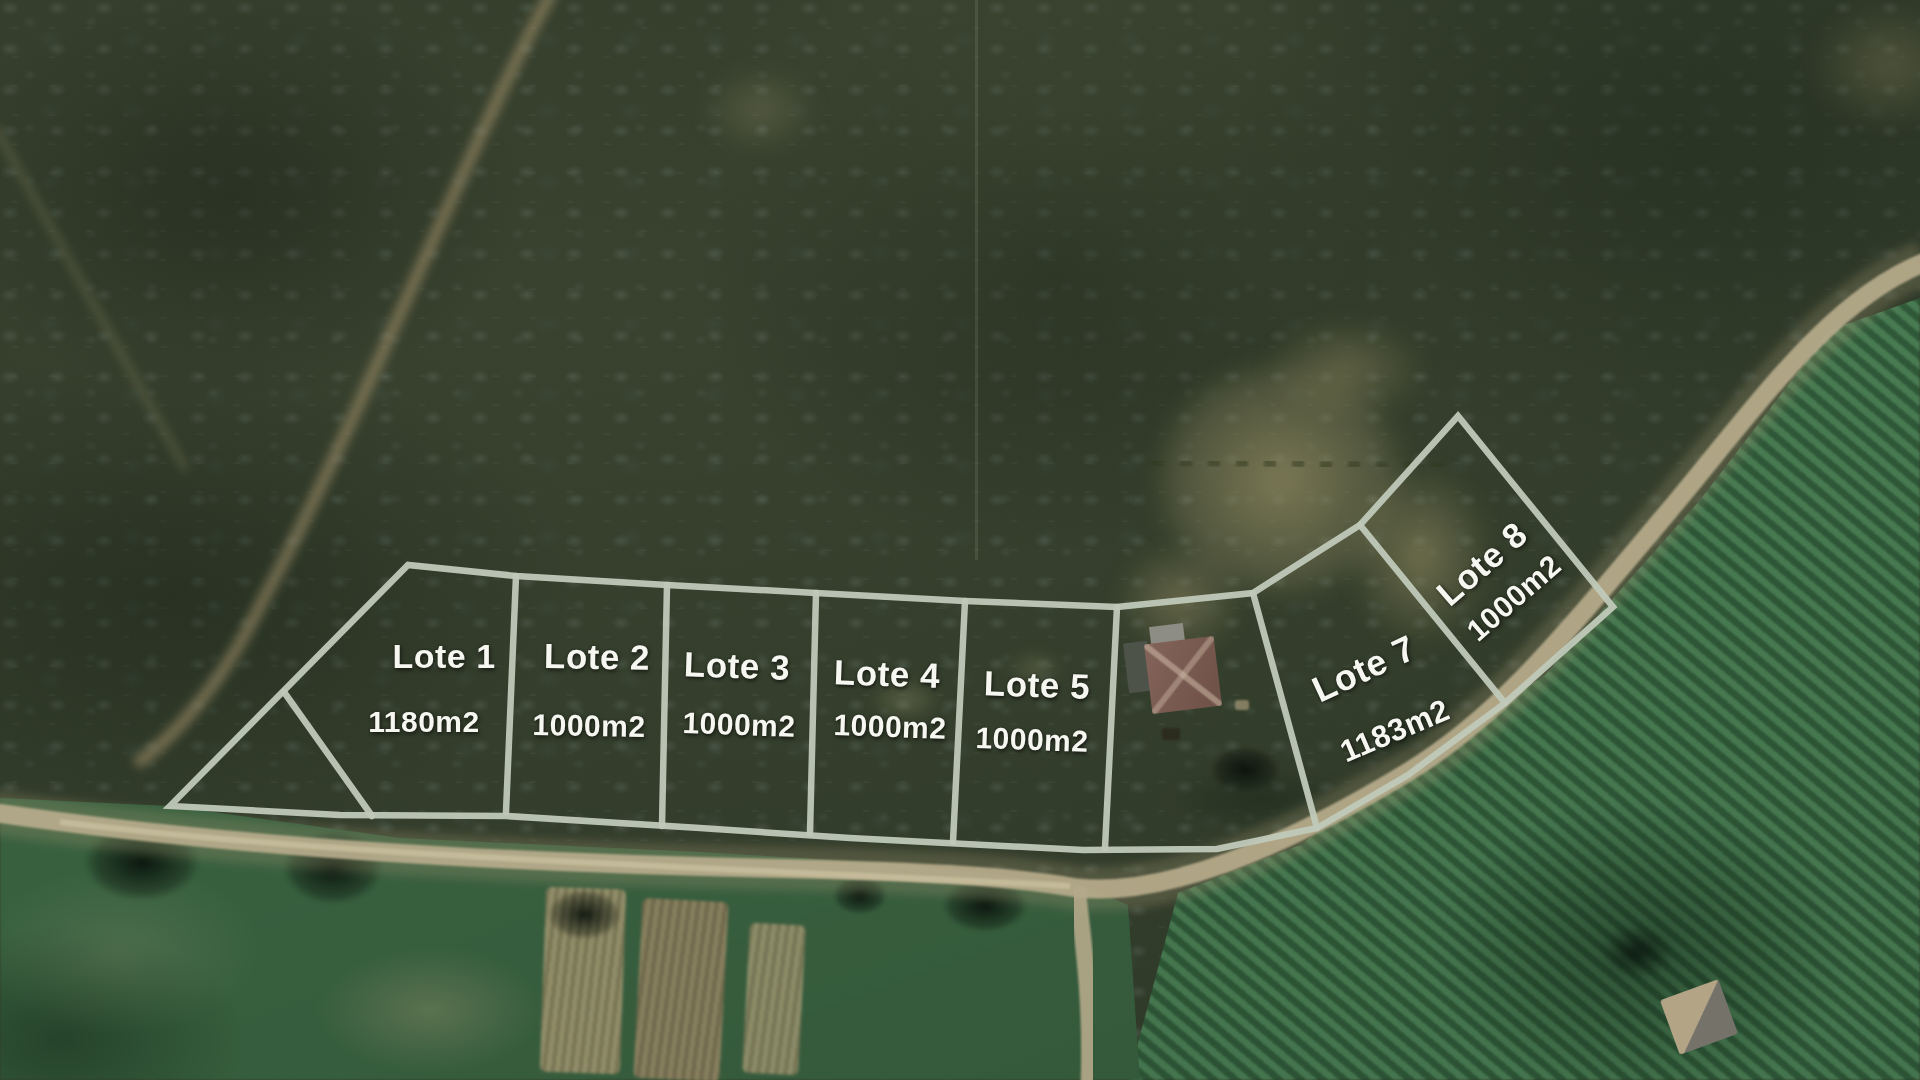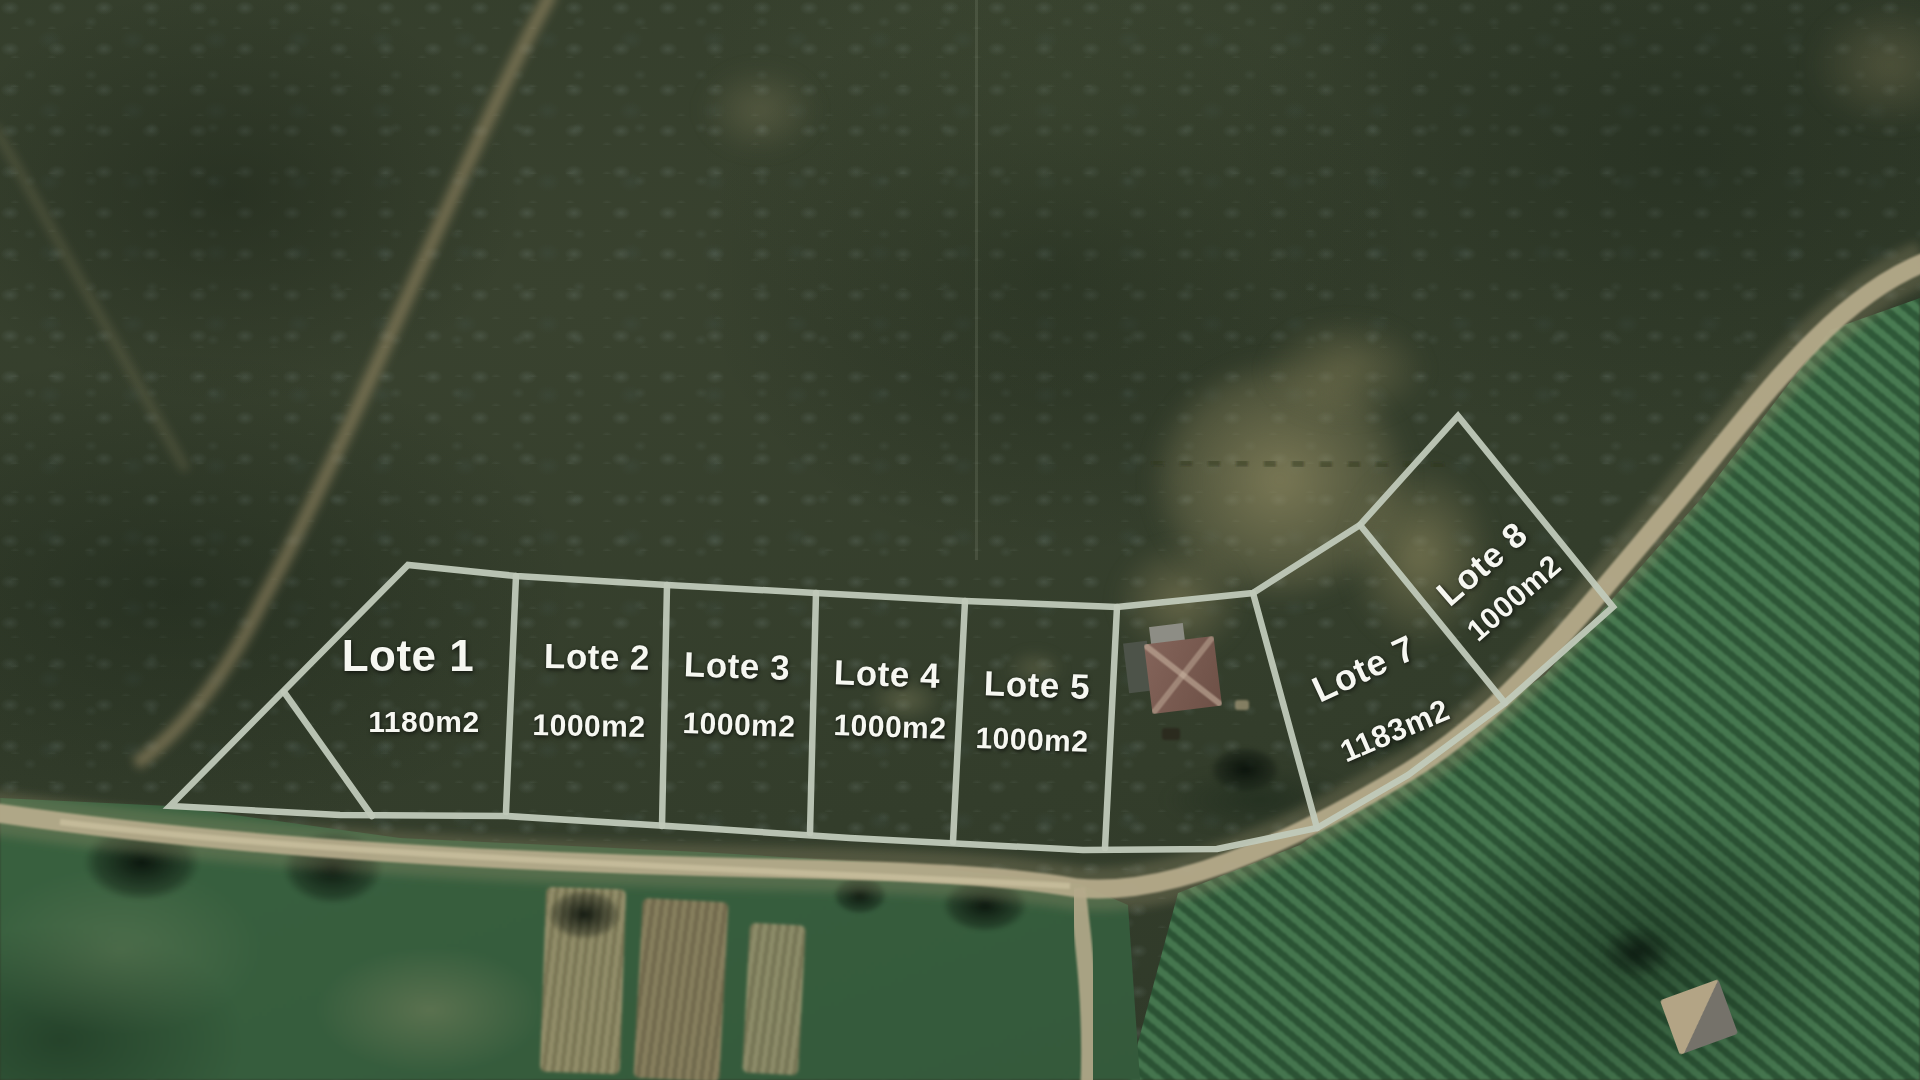--- a/index.html
+++ b/index.html
@@ -150,21 +150,21 @@
       <line x1="516" y1="576" x2="506" y2="812"></line>
       <line x1="667" y1="585" x2="662" y2="826"></line>
       <line x1="816" y1="593" x2="810" y2="833"></line>
       <line x1="965" y1="601" x2="953" y2="842"></line>
       <line x1="1117" y1="607" x2="1105" y2="848"></line>
       <line x1="1253" y1="593" x2="1317" y2="828"></line>
       <line x1="1360" y1="525" x2="1505" y2="703"></line>
     </g>
   </svg>
 
-  <div class="abs lot-text" style="left:408px;top:656px;font-size:44px">Lote 1</div>
+  <div class="abs lot-text" style="left:444px;top:656px;font-size:34px">Lote 1</div>
   <div class="abs lot-text" style="left:424px;top:722px;font-size:30px">1180m2</div>
 
   <div class="abs lot-text" style="left:597px;top:657px;font-size:35px;transform:translate(-50%,-50%) rotate(1deg)">Lote 2</div>
   <div class="abs lot-text" style="left:589px;top:726px;font-size:30px;transform:translate(-50%,-50%) rotate(1deg)">1000m2</div>
 
   <div class="abs lot-text" style="left:737px;top:666px;font-size:35px;transform:translate(-50%,-50%) rotate(2deg)">Lote 3</div>
   <div class="abs lot-text" style="left:739px;top:725px;font-size:30px;transform:translate(-50%,-50%) rotate(2deg)">1000m2</div>
 
   <div class="abs lot-text" style="left:887px;top:674px;font-size:35px;transform:translate(-50%,-50%) rotate(2deg)">Lote 4</div>
   <div class="abs lot-text" style="left:890px;top:727px;font-size:30px;transform:translate(-50%,-50%) rotate(2deg)">1000m2</div>

